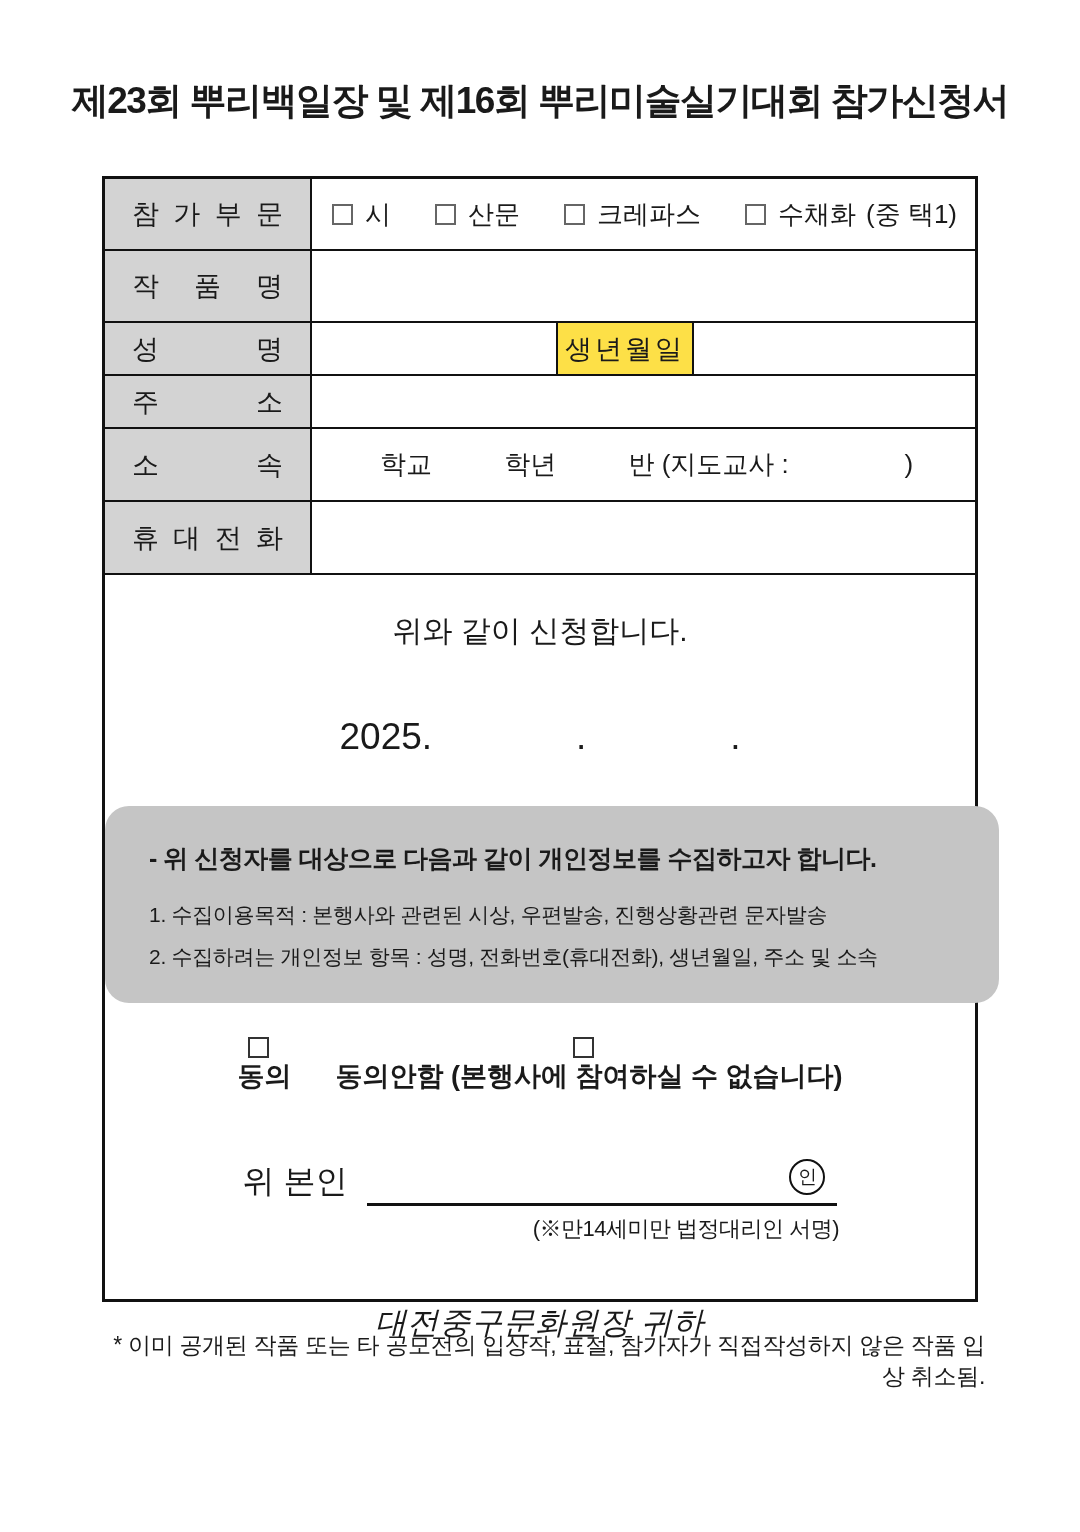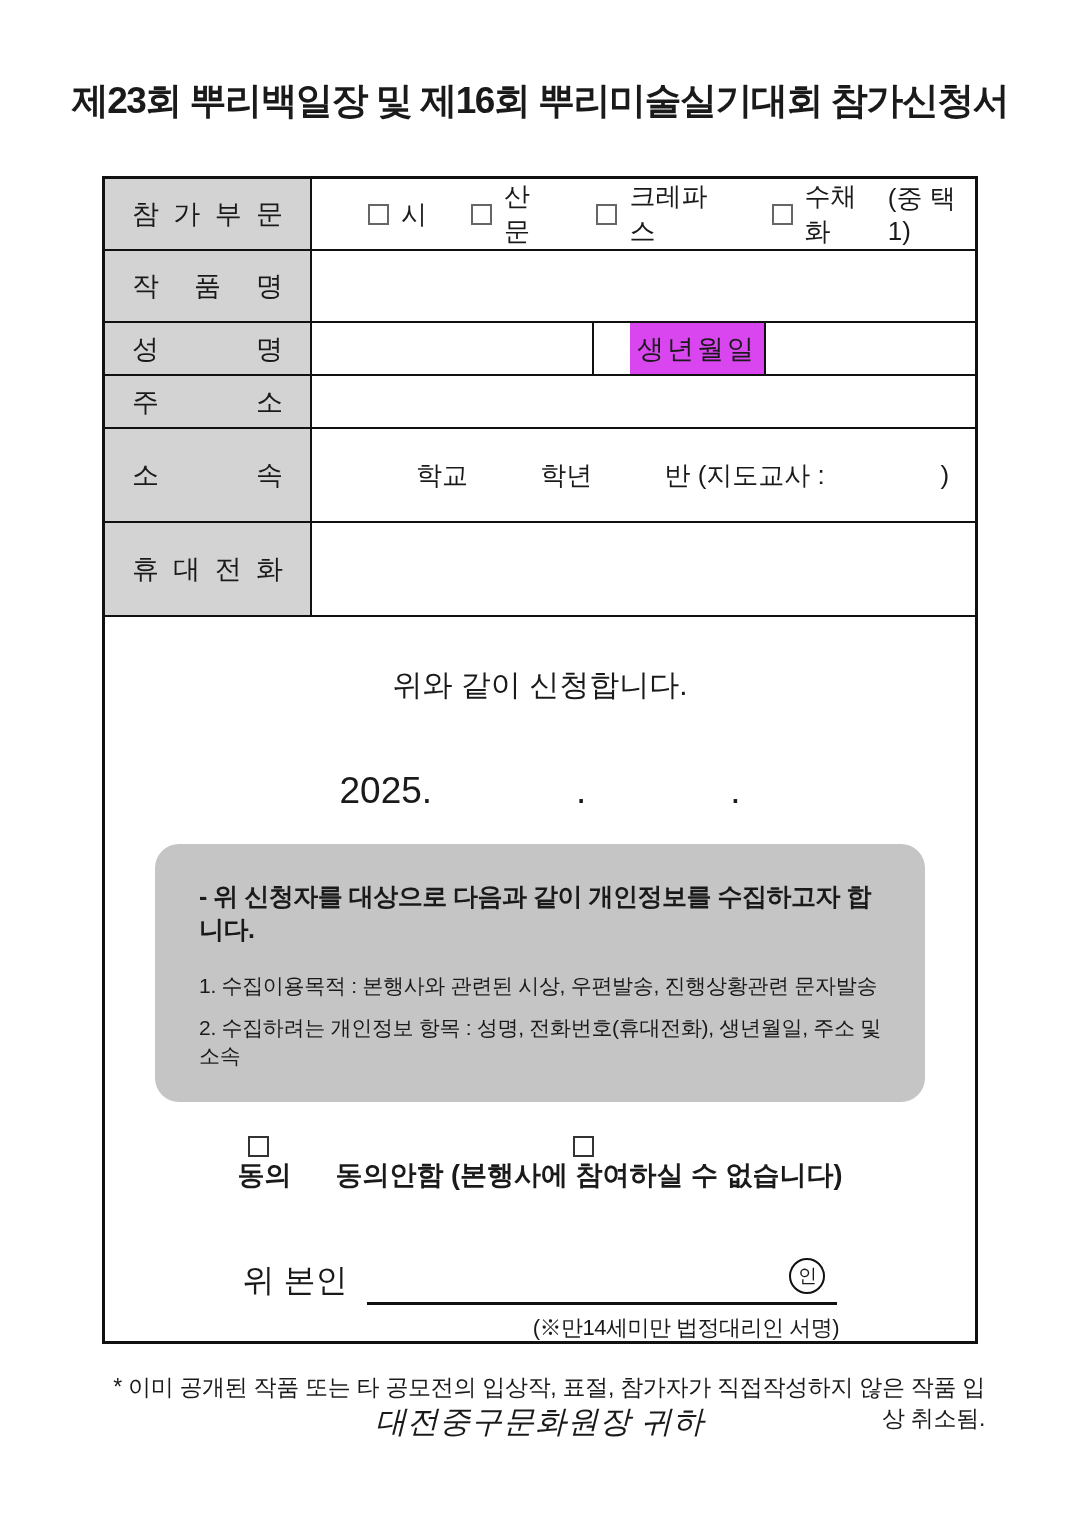--- a/index.html
+++ b/index.html
@@ -20,72 +20,72 @@
     font-weight:800;
     letter-spacing:-1.5px;
     white-space:nowrap;
   }
 
   .form-table {
     width:876px;
     margin:50px auto 0 auto;
     border:3px solid #111;
   }
-  .frow { display:flex; border-bottom:2px solid #111;gap:36px; }
+  .frow { display:flex; border-bottom:2px solid #111; }
   .frow.last { border-bottom:none; }
 
   .label-cell {
     flex:0 0 207px;
     background:#d3d3d3;
     border-right:2px solid #111;
     display:flex; align-items:center;
     padding:0 27px;
   }
   .label-text {
     width:100%;
     font-size:27px;
     text-align:justify;
     text-align-last:justify;
   }
   .value-cell { flex:1 1 auto; display:flex; align-items:center; background:#fff; }
 
-  .h72 { height:72px; } .h75 { height:53px; } .h73 { height:94px; }
+  .h72 { height:72px; } .h75 { height:53px; } .h73 { height:73px; }
 
   .options { padding-left:20px; display:flex; align-items:center; font-size:26px; }
   .option { display:flex; align-items:center; margin-right:44px; }
   .option.last-option { margin-right:10px; }
   .checkbox {
     width:21px; height:21px;
     border:2px solid #666;
     background:#fff;
     margin-right:12px;
     flex:0 0 auto;
   }
   .option-suffix { font-size:26px; }
 
   .name-value { flex:0 0 246px; border-right:2px solid #111; }
   .birth-label {
     flex:0 0 136px;
-    background:#d946ef;
+    background:#fde047;
     border-right:2px solid #111;
     display:flex; align-items:center; justify-content:center;
     font-size:27px;
     letter-spacing:3px;
   }
   .birth-value { flex:1 1 auto; }
 
   .affil-text { white-space:pre; font-size:26px; padding-left:68px; }
 
-  .big-cell { height:724px; padding-top:48px; }
+  .big-cell { height:724px; padding-top:36px; }
   .statement { text-align:center; font-size:30px; }
   .date-line { text-align:center; font-size:37px; margin-top:64px; white-space:pre; }
 
   .notice-box {
-    width:770px;
-    margin:32px auto 0 auto;
+    width:894px;
+    margin:48px auto 0 auto;
     background:#c5c5c5;
     border-radius:24px;
     padding:36px 44px 32px 44px;
   }
   .notice-heading { font-size:25px; font-weight:bold; letter-spacing:-0.5px; }
   .notice-item { font-size:21px; margin-top:14px; letter-spacing:-0.3px; }
   .notice-item.first { margin-top:26px; }
 
   .consent-row {
     margin-top:34px;

